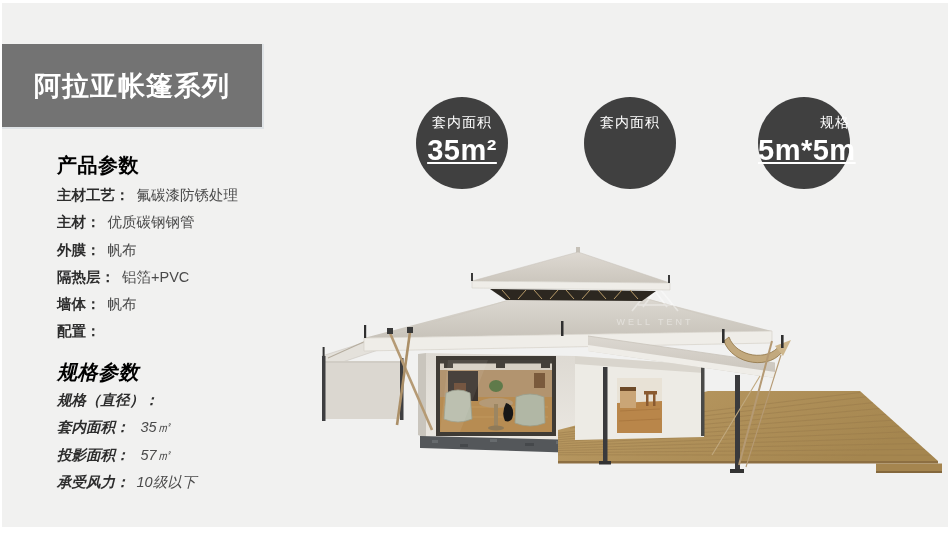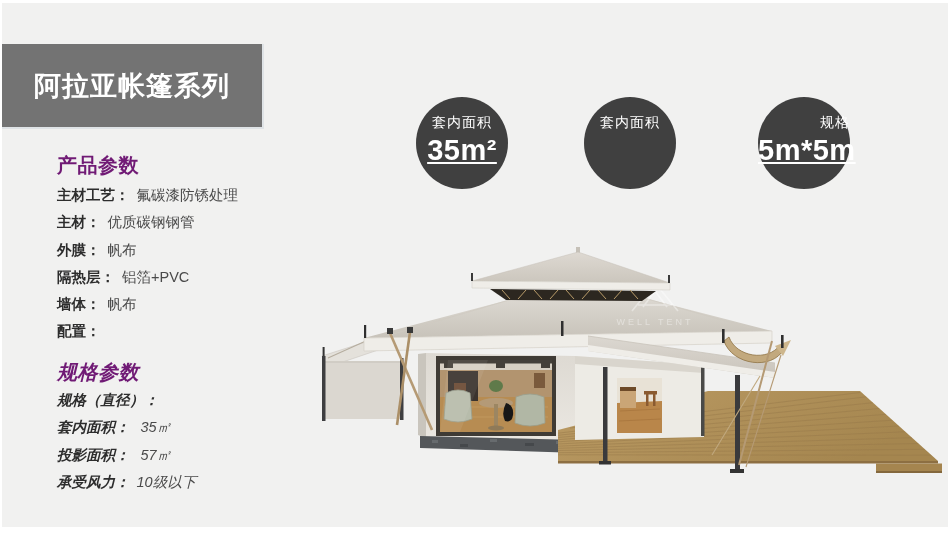--- a/index.html
+++ b/index.html
@@ -16,21 +16,21 @@
   .banner{position:absolute;left:2px;top:44px;width:260px;height:83px;
           background:#737373;border-right:2px solid #dfe3e6;border-bottom:2px solid #dfe3e6;
           display:flex;align-items:center;justify-content:center;}
   .banner span{color:#ffffff;font-size:27px;font-weight:bold;letter-spacing:1px;}
 
   
   .params{position:absolute;left:57px;width:330px;}
   .sec1{top:155px;}
   .sec2{top:362px;font-style:italic;}
   .params h2{margin:0 0 10px 0;font-size:20px;line-height:21px;font-weight:bold;
-             color:#701a75;letter-spacing:0.5px;}
+             color:#000000;letter-spacing:0.5px;}
   .sec2 h2{margin-bottom:8px;}
   .prow{display:flex;align-items:baseline;height:27.3px;font-size:14.5px;color:#4a4a4a;}
   .prow .lbl{font-weight:bold;color:#2d2d2d;white-space:pre;}
   .prow .val{margin-left:7px;white-space:pre;}
 
   
   .badge{position:absolute;top:97px;width:92px;height:92px;border-radius:50%;
          background:#404040;color:#fff;text-align:center;}
   .badge .blabel{margin-top:17px;font-size:14px;letter-spacing:1px;}
   .badge .bvalue{margin-top:2px;font-size:29px;font-weight:bold;letter-spacing:0.5px;text-decoration:underline;}

